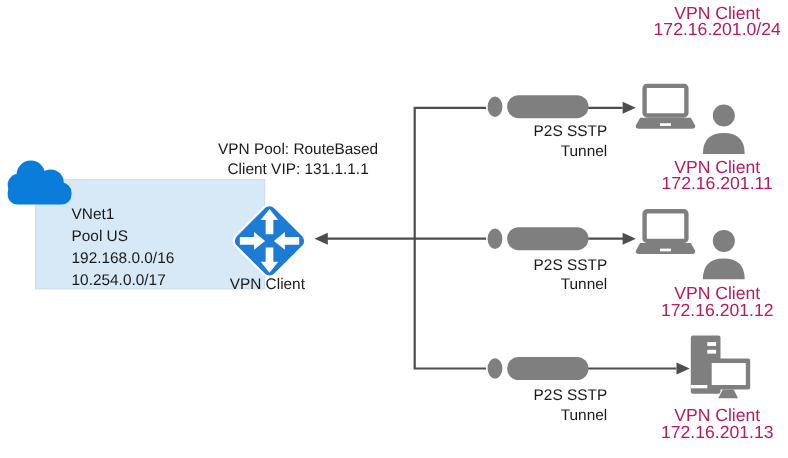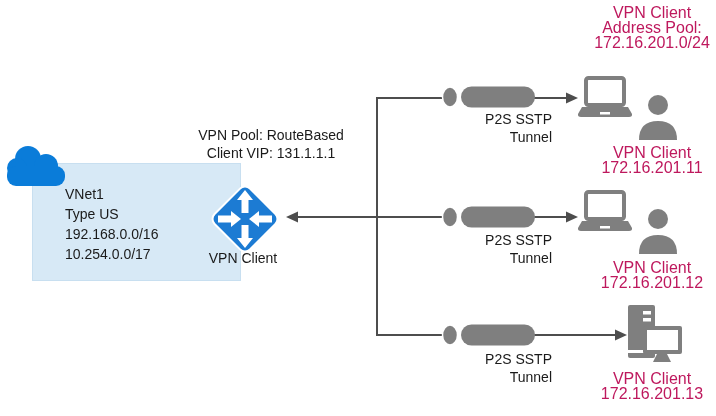--- a/index.html
+++ b/index.html
@@ -8,38 +8,38 @@
     font-family:"Liberation Sans",sans-serif;overflow:hidden;
   }
   .abs{position:absolute;}
   .label{position:absolute;text-align:center;white-space:nowrap;}
   .lbl-line{display:block;}
   .gray-label{color:#be185d;font-size:16px;line-height:15px;}
   .black-label{color:#1a1a1a;font-size:14px;}
   .tunnel-label{line-height:18px;text-align:right;}
   .gwinfo-label{line-height:18px;}
   .vnet-box{
-    position:absolute;left:32px;top:163px;width:209px;height:118px;
+    position:absolute;left:32px;top:163px;width:209px;height:100px;
     background:#d7e9f6;border:1px solid #c8dff0;box-sizing:border-box;
   }
   .vnet-text{
     position:absolute;left:32px;top:20px;
     color:#1a1a1a;font-size:14px;line-height:20px;text-align:left;
   }
   svg{display:block;}
 </style>
 </head>
 <body>
 
 <div id="canvas">
 
   <div class="vnet-box">
     <div class="vnet-text">
       <span class="lbl-line">VNet1</span>
-      <span class="lbl-line">Type US</span>
+      <span class="lbl-line">Pool US</span>
       <span class="lbl-line">192.168.0.0/16</span>
       <span class="lbl-line">10.254.0.0/17</span>
     </div>
   </div>
 
   <svg class="abs" style="left:0;top:0;" width="716" height="416" viewBox="0 0 716 416">
     <g stroke="#4d4d4d" stroke-width="2" fill="none">
       <path d="M615 335 H377 V98 H566"></path>
       <path d="M296 217 H568"></path>
     </g>
@@ -111,21 +111,20 @@
     <rect x="17" y="7" width="8" height="3.5" fill="#ffffff"></rect>
     <rect x="17" y="14" width="8" height="3.5" fill="#ffffff"></rect>
     <rect x="2" y="46" width="27" height="3" fill="#ffffff"></rect>
     <rect x="17" y="22" width="39" height="28" rx="2" fill="#7f7f7f"></rect>
     <rect x="21" y="26" width="31" height="20" fill="#ffffff"></rect>
     <path d="M31 50 L41 50 L45 58 L27 58 Z" fill="#7f7f7f"></path>
   </svg>
 
   <div class="label gray-label" style="left:587px;top:5px;width:130px;">
     <span class="lbl-line">VPN Client</span>
-    <span class="lbl-line">Address Pool:</span>
     <span class="lbl-line">172.16.201.0/24</span>
   </div>
 
   <div class="label black-label gwinfo-label" style="left:196px;top:126px;width:150px;">
     <span class="lbl-line">VPN Pool: RouteBased</span>
     <span class="lbl-line">Client VIP: 131.1.1.1</span>
   </div>
 
   <div class="label black-label" style="left:178px;top:250px;width:130px;">
     <span class="lbl-line">VPN Client</span>

